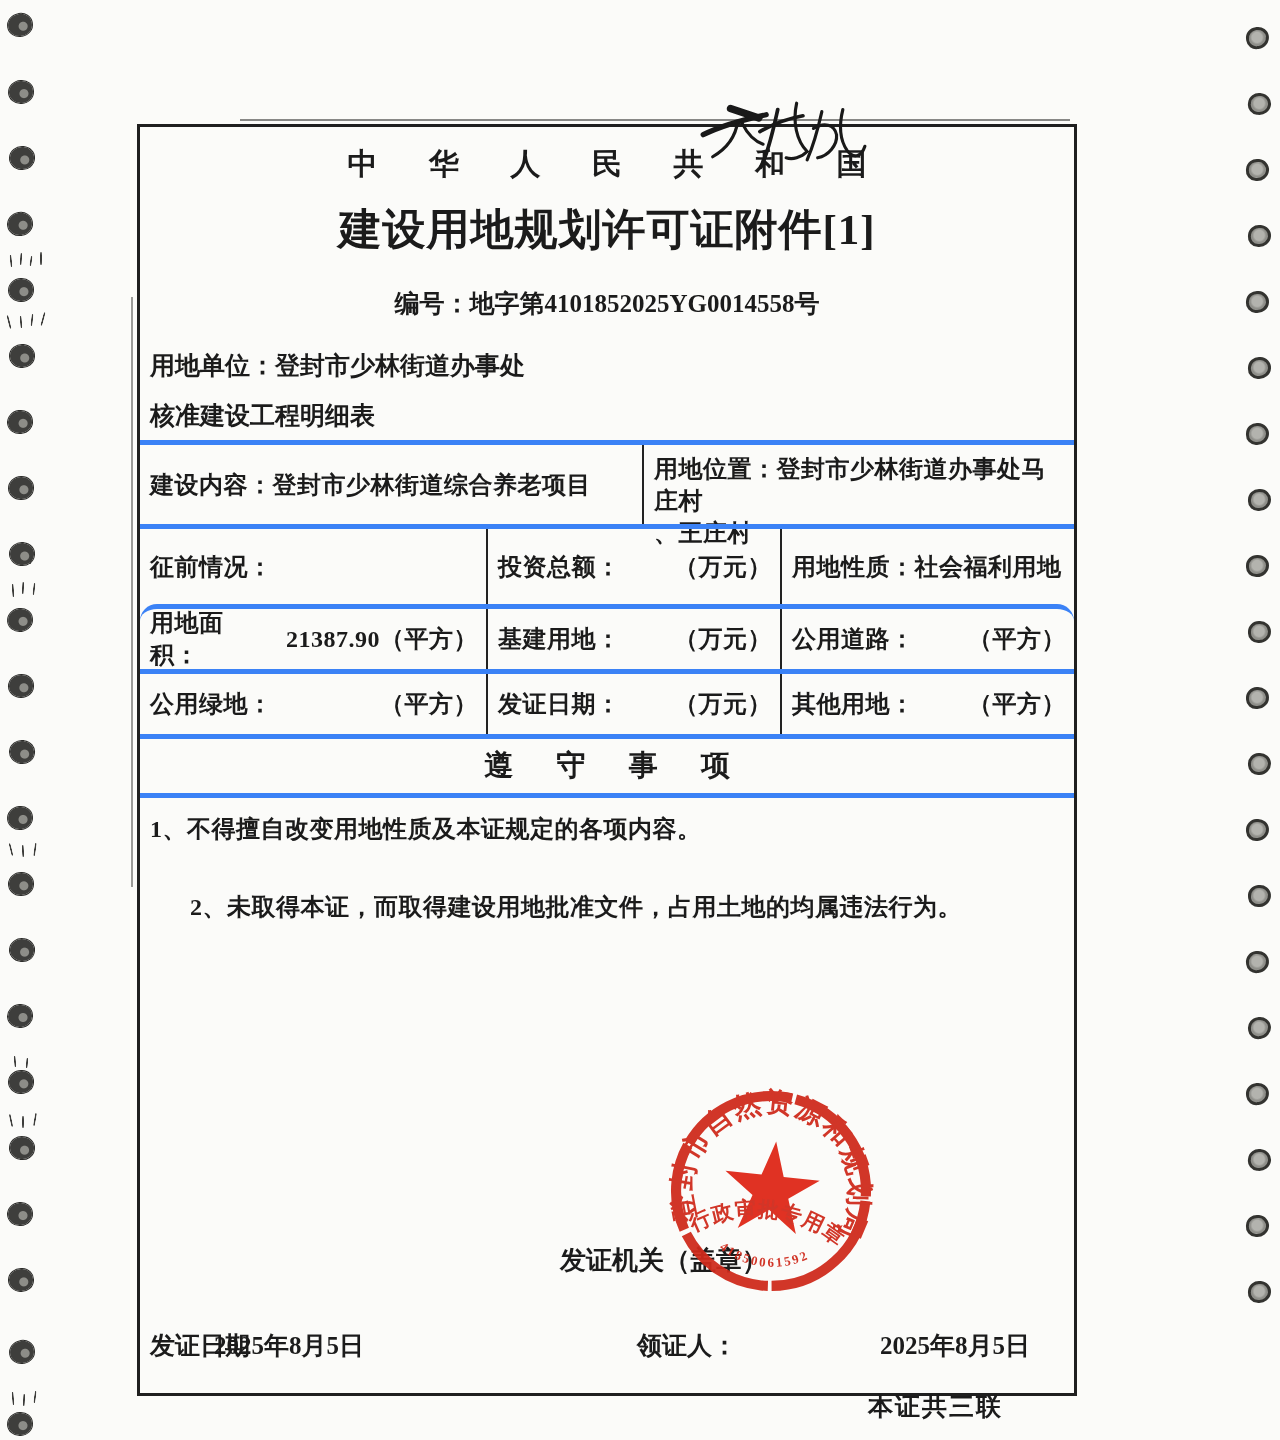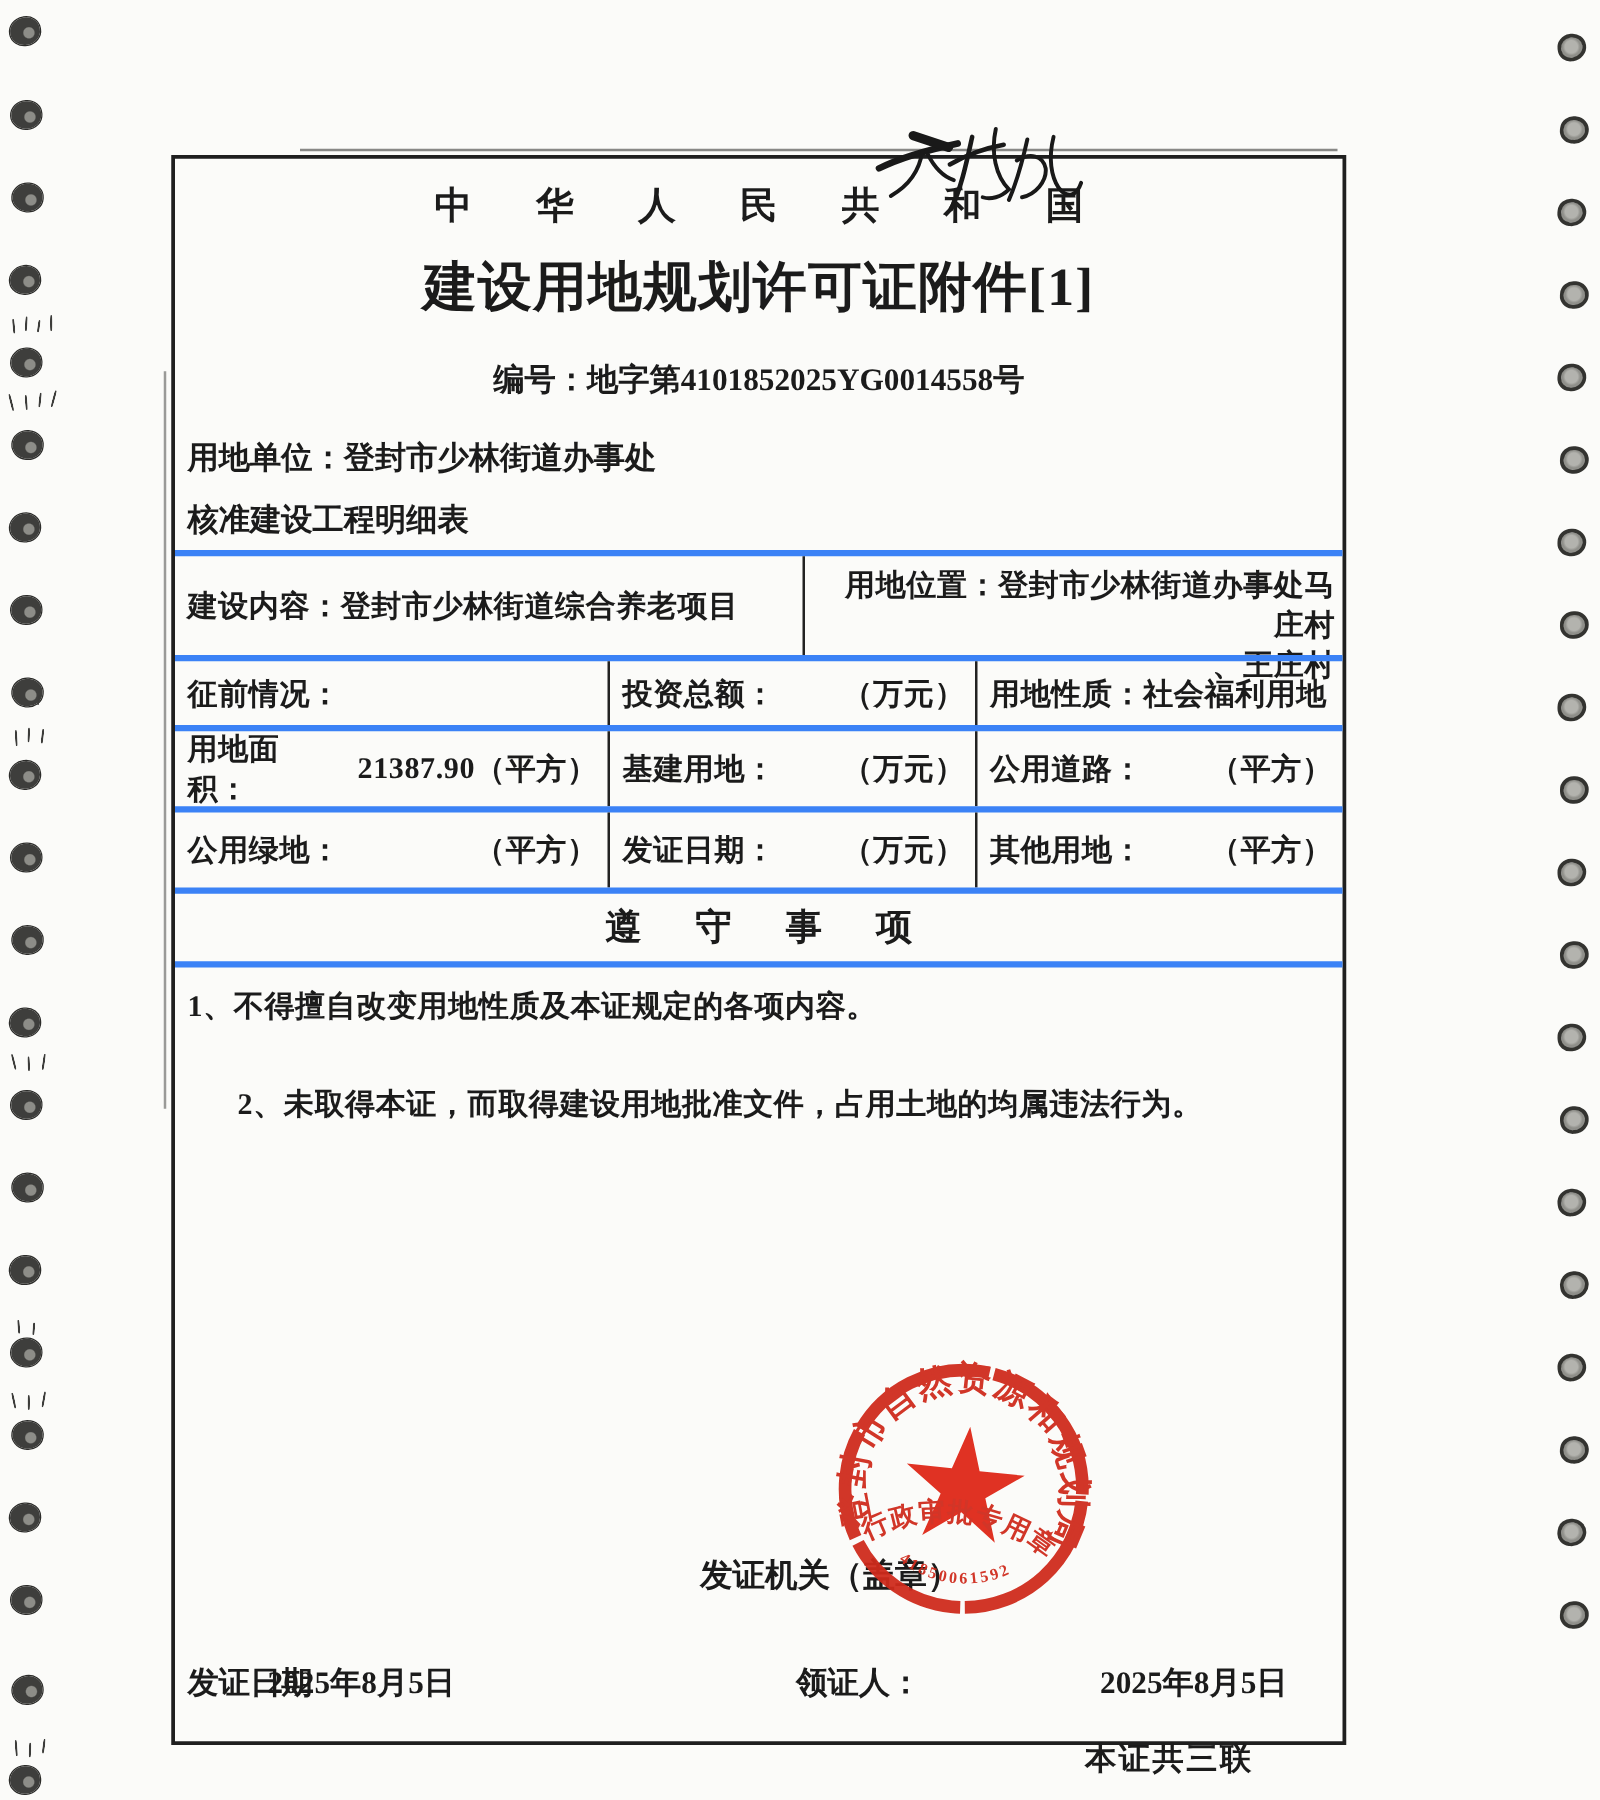--- a/index.html
+++ b/index.html
@@ -51,28 +51,28 @@
   
   .hdr { position:relative; width:100%; height:313px; }
   .hdr-country { position:absolute; top:17px; width:100%; text-align:center; font-size:30px; font-weight:700; letter-spacing:22px; text-indent:22px; }
   .hdr-title { position:absolute; top:74px; width:100%; text-align:center; font-size:43px; font-weight:700; letter-spacing:1px; }
   .hdr-serial { position:absolute; top:160px; width:100%; text-align:center; font-size:25px; font-weight:700; }
   .hdr-landuser { position:absolute; top:222px; left:10px; font-size:25px; font-weight:700; }
   .hdr-subtitle { position:absolute; top:272px; left:10px; font-size:25px; font-weight:700; }
 
   .rowA { height:84px; }
   .rowA .ca1 { width:502px; }
-  .rowA .ca2 { width:432px; display:block; padding-top:8px; white-space:pre-line; line-height:32px;text-align:right; }
+  .rowA .ca2 { width:432px; display:block; padding-top:8px; white-space:pre-line; line-height:32px; }
 
   .row3 { }
   .c3a { width:346px; }
   .c3b { width:294px; }
   .c3c { width:294px; }
-  .rowB { height:56px; }
-  .rowC { height:65px; }
+  .rowB { height:80px; }
+  .rowC { height:65px;border-radius:17px; }
   .rowD { height:65px; }
 
   .rowE { height:62px; }
   .rowE .ce1 { width:346px; }
   .rowE .ce2 { width:588px; padding-left:130px; }
   .stray { position:absolute; left:80px; top:40px; width:0; height:9px; border-left:2.5px solid #333; transform:rotate(12deg); }
 
   .rowF { height:59px; justify-content:center; align-items:center; font-size:29px; font-weight:700; letter-spacing:18px; text-indent:18px; display:flex; }
 
   .rowG { height:546px; display:block; padding:15px 10px 0 10px; }

